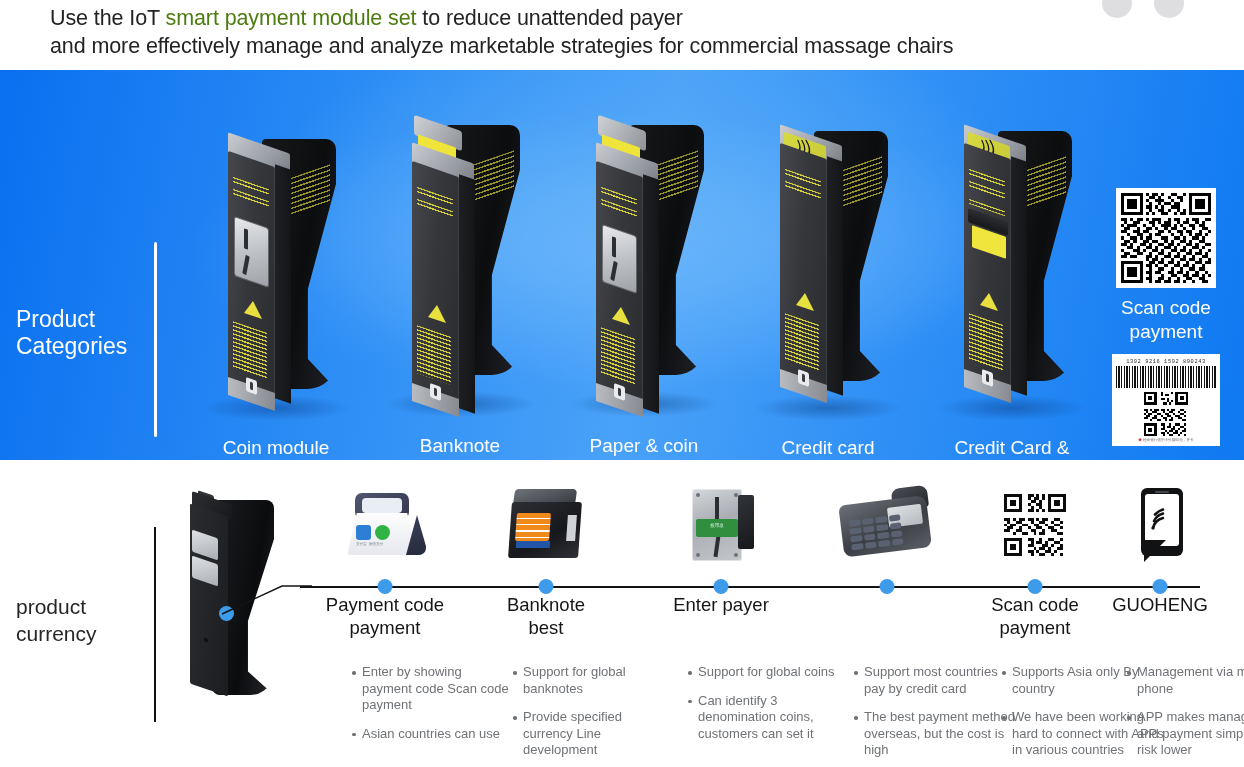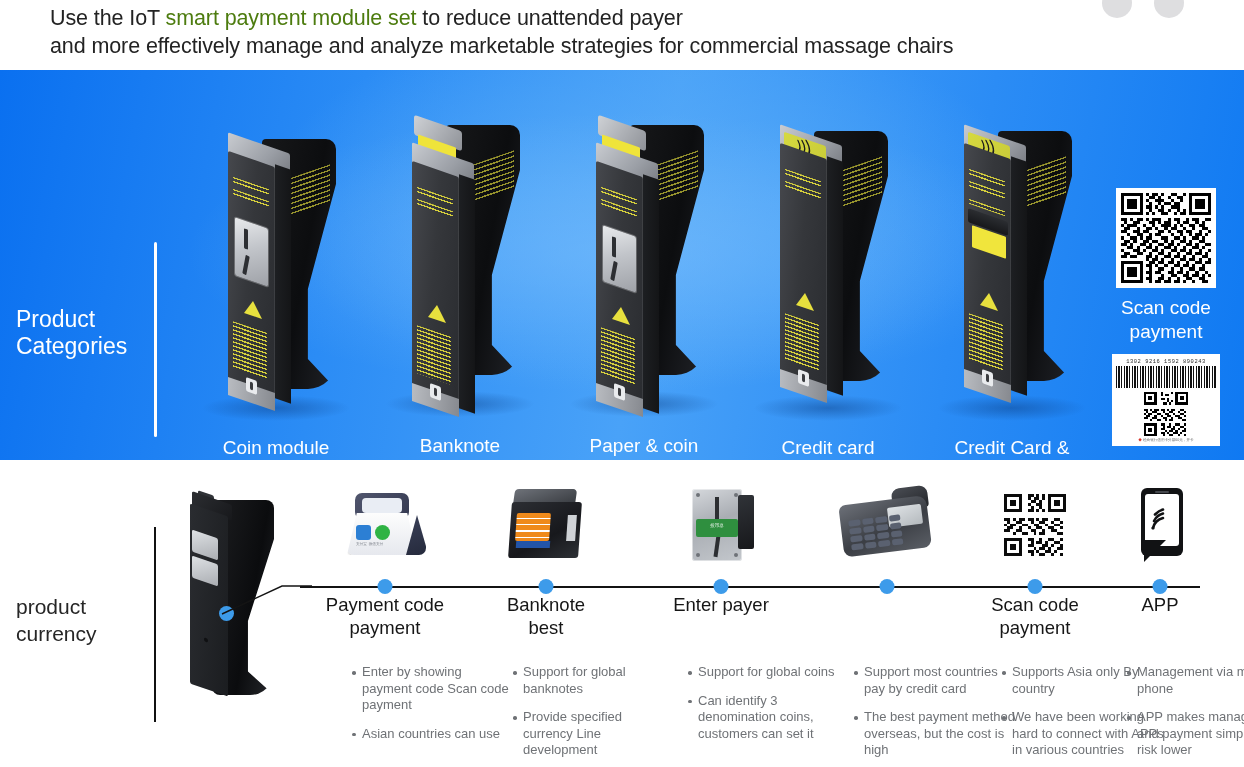--- a/index.html
+++ b/index.html
@@ -1358,20 +1358,20 @@
             <path d="M4 22 q2 -8 10 -10"></path>
             <path d="M5 15 q3 -6 9 -7.5"></path>
             <path d="M6 8.5 q4 -4 8 -5"></path>
           </g>
           <circle cx="4" cy="22" r="1.6" fill="#111214"></circle>
         </svg>
       </div>
     </div>
     <div class="svc-dot"></div>
     <div class="svc-title">
-      <div>APP</div>
+      <div>GUOHENG</div>
     </div>
     <ul class="svc-bullets">
       <li>Management via mobile phone</li>
       <li>APP makes management and payment simpler and risk lower</li>
     </ul>
   </div>
 </div>
 
 </body></html>

